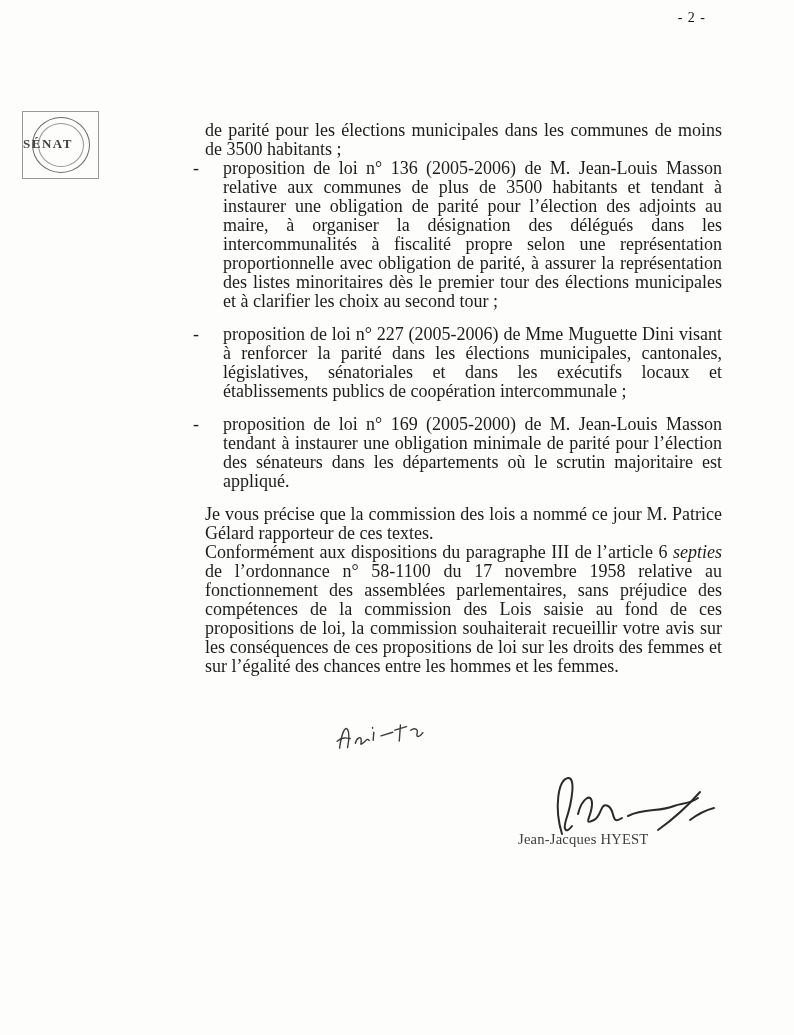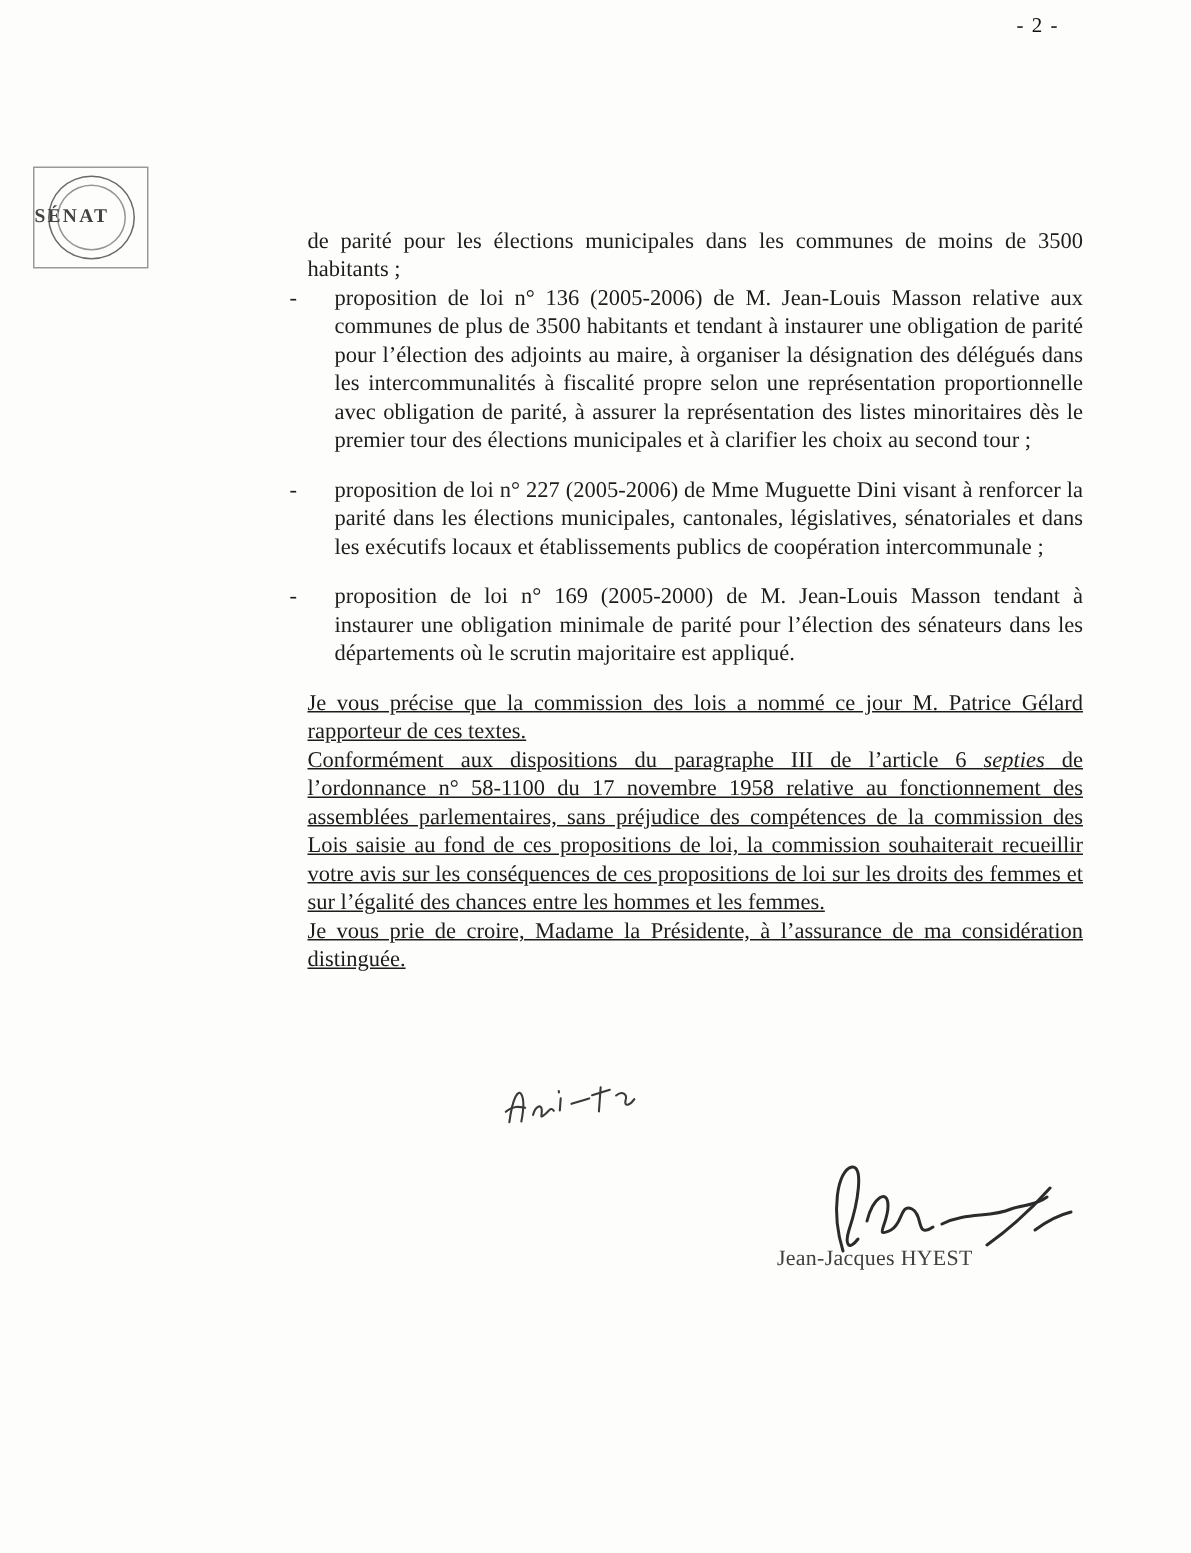--- a/index.html
+++ b/index.html
@@ -33,27 +33,27 @@
     border:1px solid #8a8a8a;border-radius:50%;
   }
   .seal .seal-text{
     position:absolute;left:0;right:0;top:50%;margin-top:-9px;
     font-size:13px;font-weight:bold;
     letter-spacing:1.5px;color:#2e2e2e;
   }
   
   .content{
     position:absolute;left:205px;top:121px;width:517px;
-    font-size:15px;line-height:19px;text-align:justify;margin-top:31px;
+    font-size:18px;line-height:19px;text-align:justify;
   }
   .content p{margin:0;}
   .cont{margin-left:18px;margin-bottom:16px;}
   .list-item{position:relative;margin-left:18px;margin-bottom:14px;}
   .list-item .dash{position:absolute;left:-30px;top:0;}
-  .para{margin-bottom:13px;text-decoration:underline;}
+  .para{margin-bottom:13px;}
   .para-conf{margin-bottom:11px;}
   .para em{font-style:italic;}
   
   .handnote{
     position:absolute;left:333px;top:718px;
     transform:rotate(-3deg);
   }
   .signature{
     position:absolute;left:540px;top:768px;
   }
@@ -92,21 +92,20 @@
 
     <div class="list-item">
       <span class="dash">-</span>
       <p>proposition de loi n° 169 (2005-2000) de M. Jean-Louis Masson tendant à instaurer une obligation minimale de parité pour l’élection des sénateurs dans les départements où le scrutin majoritaire est appliqué.</p>
     </div>
 
     <p class="para">Je vous précise que la commission des lois a nommé ce jour M. Patrice Gélard rapporteur de ces textes.</p>
 
     <p class="para para-conf"><span>Conformément aux dispositions du paragraphe III de l’article 6 </span><em>septies</em><span> de l’ordonnance n° 58-1100 du 17 novembre 1958 relative au fonctionnement des assemblées parlementaires, sans préjudice des compétences de la commission des Lois saisie au fond de ces propositions de loi, la commission souhaiterait recueillir votre avis sur les conséquences de ces propositions de loi sur les droits des femmes et sur l’égalité des chances entre les hommes et les femmes.</span></p>
 
-    <p class="para">Je vous prie de croire, Madame la Présidente, à l’assurance de ma considération distinguée.</p>
 
   </div>
 
   <div class="handnote">
     <svg width="92" height="36" viewBox="0 0 92 36">
       <g fill="none" stroke="#3a3a3a" stroke-width="1.4" stroke-linecap="round">
         <path d="M6 28 C9 12 13 6 15 10 C17 14 15 24 14 28"></path>
         <path d="M4 21 C9 17 13 18 17 19"></path>
         <path d="M22 24 C24 18 28 17 28 21 C28 25 26 27 30 24 C33 22 34 19 36 22"></path>
         <path d="M40 22 L41 14 M40 9 L40 10"></path>

